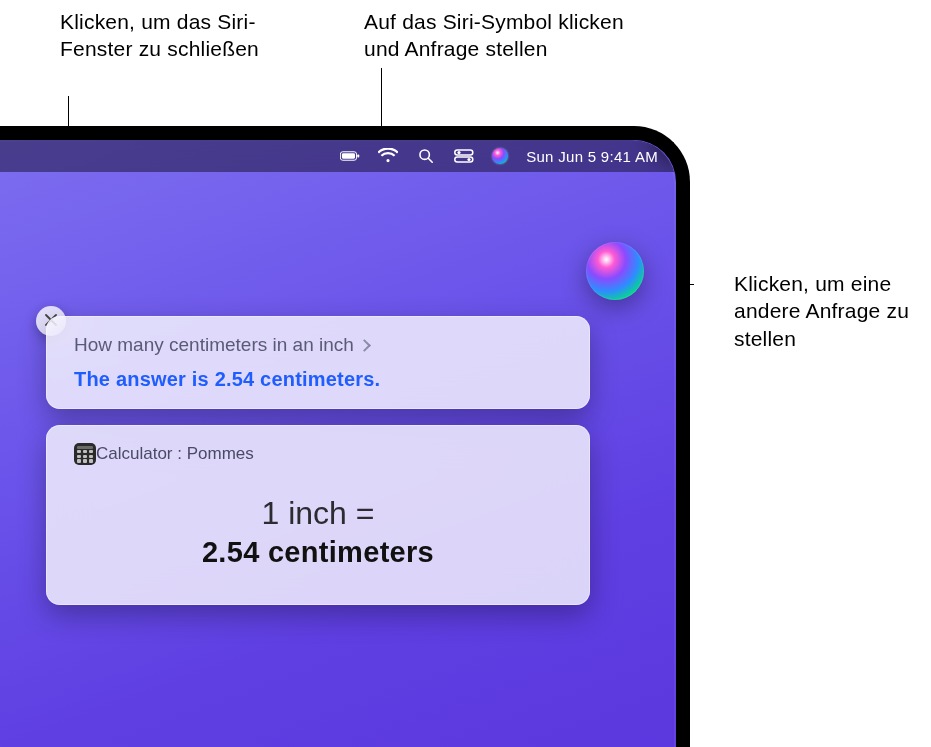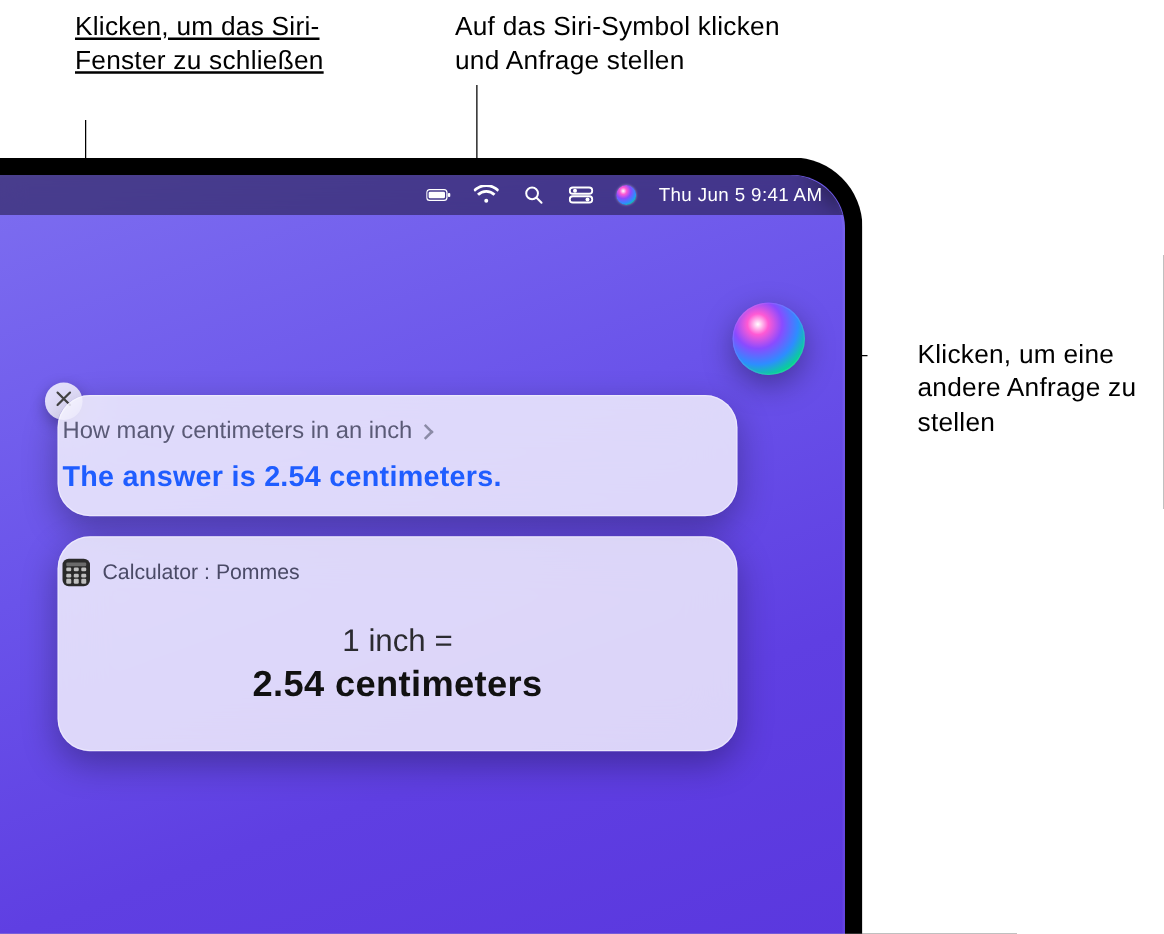--- a/index.html
+++ b/index.html
@@ -13,21 +13,21 @@
   }
 
   
   .callout {
     position: absolute;
     font-size: 21px;
     line-height: 1.3;
     color: #000;
     letter-spacing: 0.2px;
   }
-  .callout-close { top: 8px; left: 60px; width: 220px; text-decoration: underline; }
+  .callout-close { top: 8px; left: 60px; width: 220px; }
   .callout-siri-menu { top: 8px; left: 364px; width: 280px; }
   .callout-orb { top: 270px; left: 734px; width: 200px; }
 
   
   .line {
     position: absolute;
     background: #000;
   }
   .line-close-v { left: 68px; top: 96px; width: 1px; height: 242px; }
   .line-siri-v  { left: 381px; top: 68px; width: 1px; height: 100px; }
@@ -96,47 +96,47 @@
   }
 
   
   .cards {
     position: absolute;
     top: 176px; left: 56px; right: 86px;
     display: flex; flex-direction: column; gap: 16px;
   }
   .card {
     background: rgba(255,255,255,0.78);
-    border-radius: 26px;
-    padding: 18px 4px;
+    border-radius: 14px;
+    padding: 18px 28px;
     box-shadow: 0 10px 28px rgba(0,0,0,0.3), 0 0 0 1px rgba(255,255,255,0.4) inset;
     backdrop-filter: blur(20px);
   }
   .query-row {
     display: flex; align-items: center;
     color: #5a5a76;
     font-size: 19px;
     gap: 6px;
     margin-bottom: 12px;
   }
   .chev {
     width: 9px; height: 9px;
     border-right: 2px solid #8b8ba6;
     border-top: 2px solid #8b8ba6;
     transform: rotate(45deg);
   }
   .answer {
     color: #1f5dff;
-    font-size: 23px;
+    font-size: 20px;
     font-weight: 700;
     letter-spacing: 0.2px;
   }
 
   .calc-row {
-    display: flex; align-items: center; gap: 10px;
+    display: flex; align-items: center; 
     color: #4a4a66;
     font-size: 17px;
     font-weight: 500;
     margin-bottom: 30px;
   }
   .calc-icon {
     width: 22px; height: 22px;
     border-radius: 5px;
     background: #2a2a2a;
     display: grid;
@@ -144,21 +144,21 @@
     grid-template-rows: repeat(4, 1fr);
     gap: 1.5px;
     padding: 2.5px;
   }
   .calc-icon span { background: #bfbfbf; border-radius: 1px; }
   .calc-icon span.top { grid-column: 1/4; background: #6b6b6b; }
 
   .calc-body { text-align: center; padding-bottom: 18px; }
   .calc-from {
     color: #2b2b30;
-    font-size: 25px;
+    font-size: 32px;
     font-weight: 300;
     margin-bottom: 4px;
   }
   .calc-to {
     color: #111;
     font-size: 29px;
     font-weight: 800;
     letter-spacing: 0.3px;
   }
 
@@ -211,21 +211,21 @@
       </div>
       <div class="mb-icon">
         <svg viewBox="0 0 20 14">
             <rect x="0.8" y="1" width="18" height="5" rx="2.5" fill="none" stroke="#fff" stroke-width="1.5"></rect>
             <circle cx="5" cy="3.5" r="1.6" fill="#fff"></circle>
             <rect x="0.8" y="8" width="18" height="5" rx="2.5" fill="none" stroke="#fff" stroke-width="1.5"></rect>
             <circle cx="15" cy="10.5" r="1.6" fill="#fff"></circle>
           </svg>
       </div>
       <div class="siri-dot"></div>
-      <div class="mb-date">Thu Jun 5  9:41 AM</div>
+      <div class="mb-date">Sun Jun 5  9:41 AM</div>
     </div>
 
     <div class="siri-orb"></div>
 
     <div class="close-btn">
       <span>
         <svg viewBox="0 0 12 12">
             <path d="M1 1 L11 11 M11 1 L1 11" stroke="#444" stroke-width="1.8" stroke-linecap="round"></path>
           </svg>
       </span>

